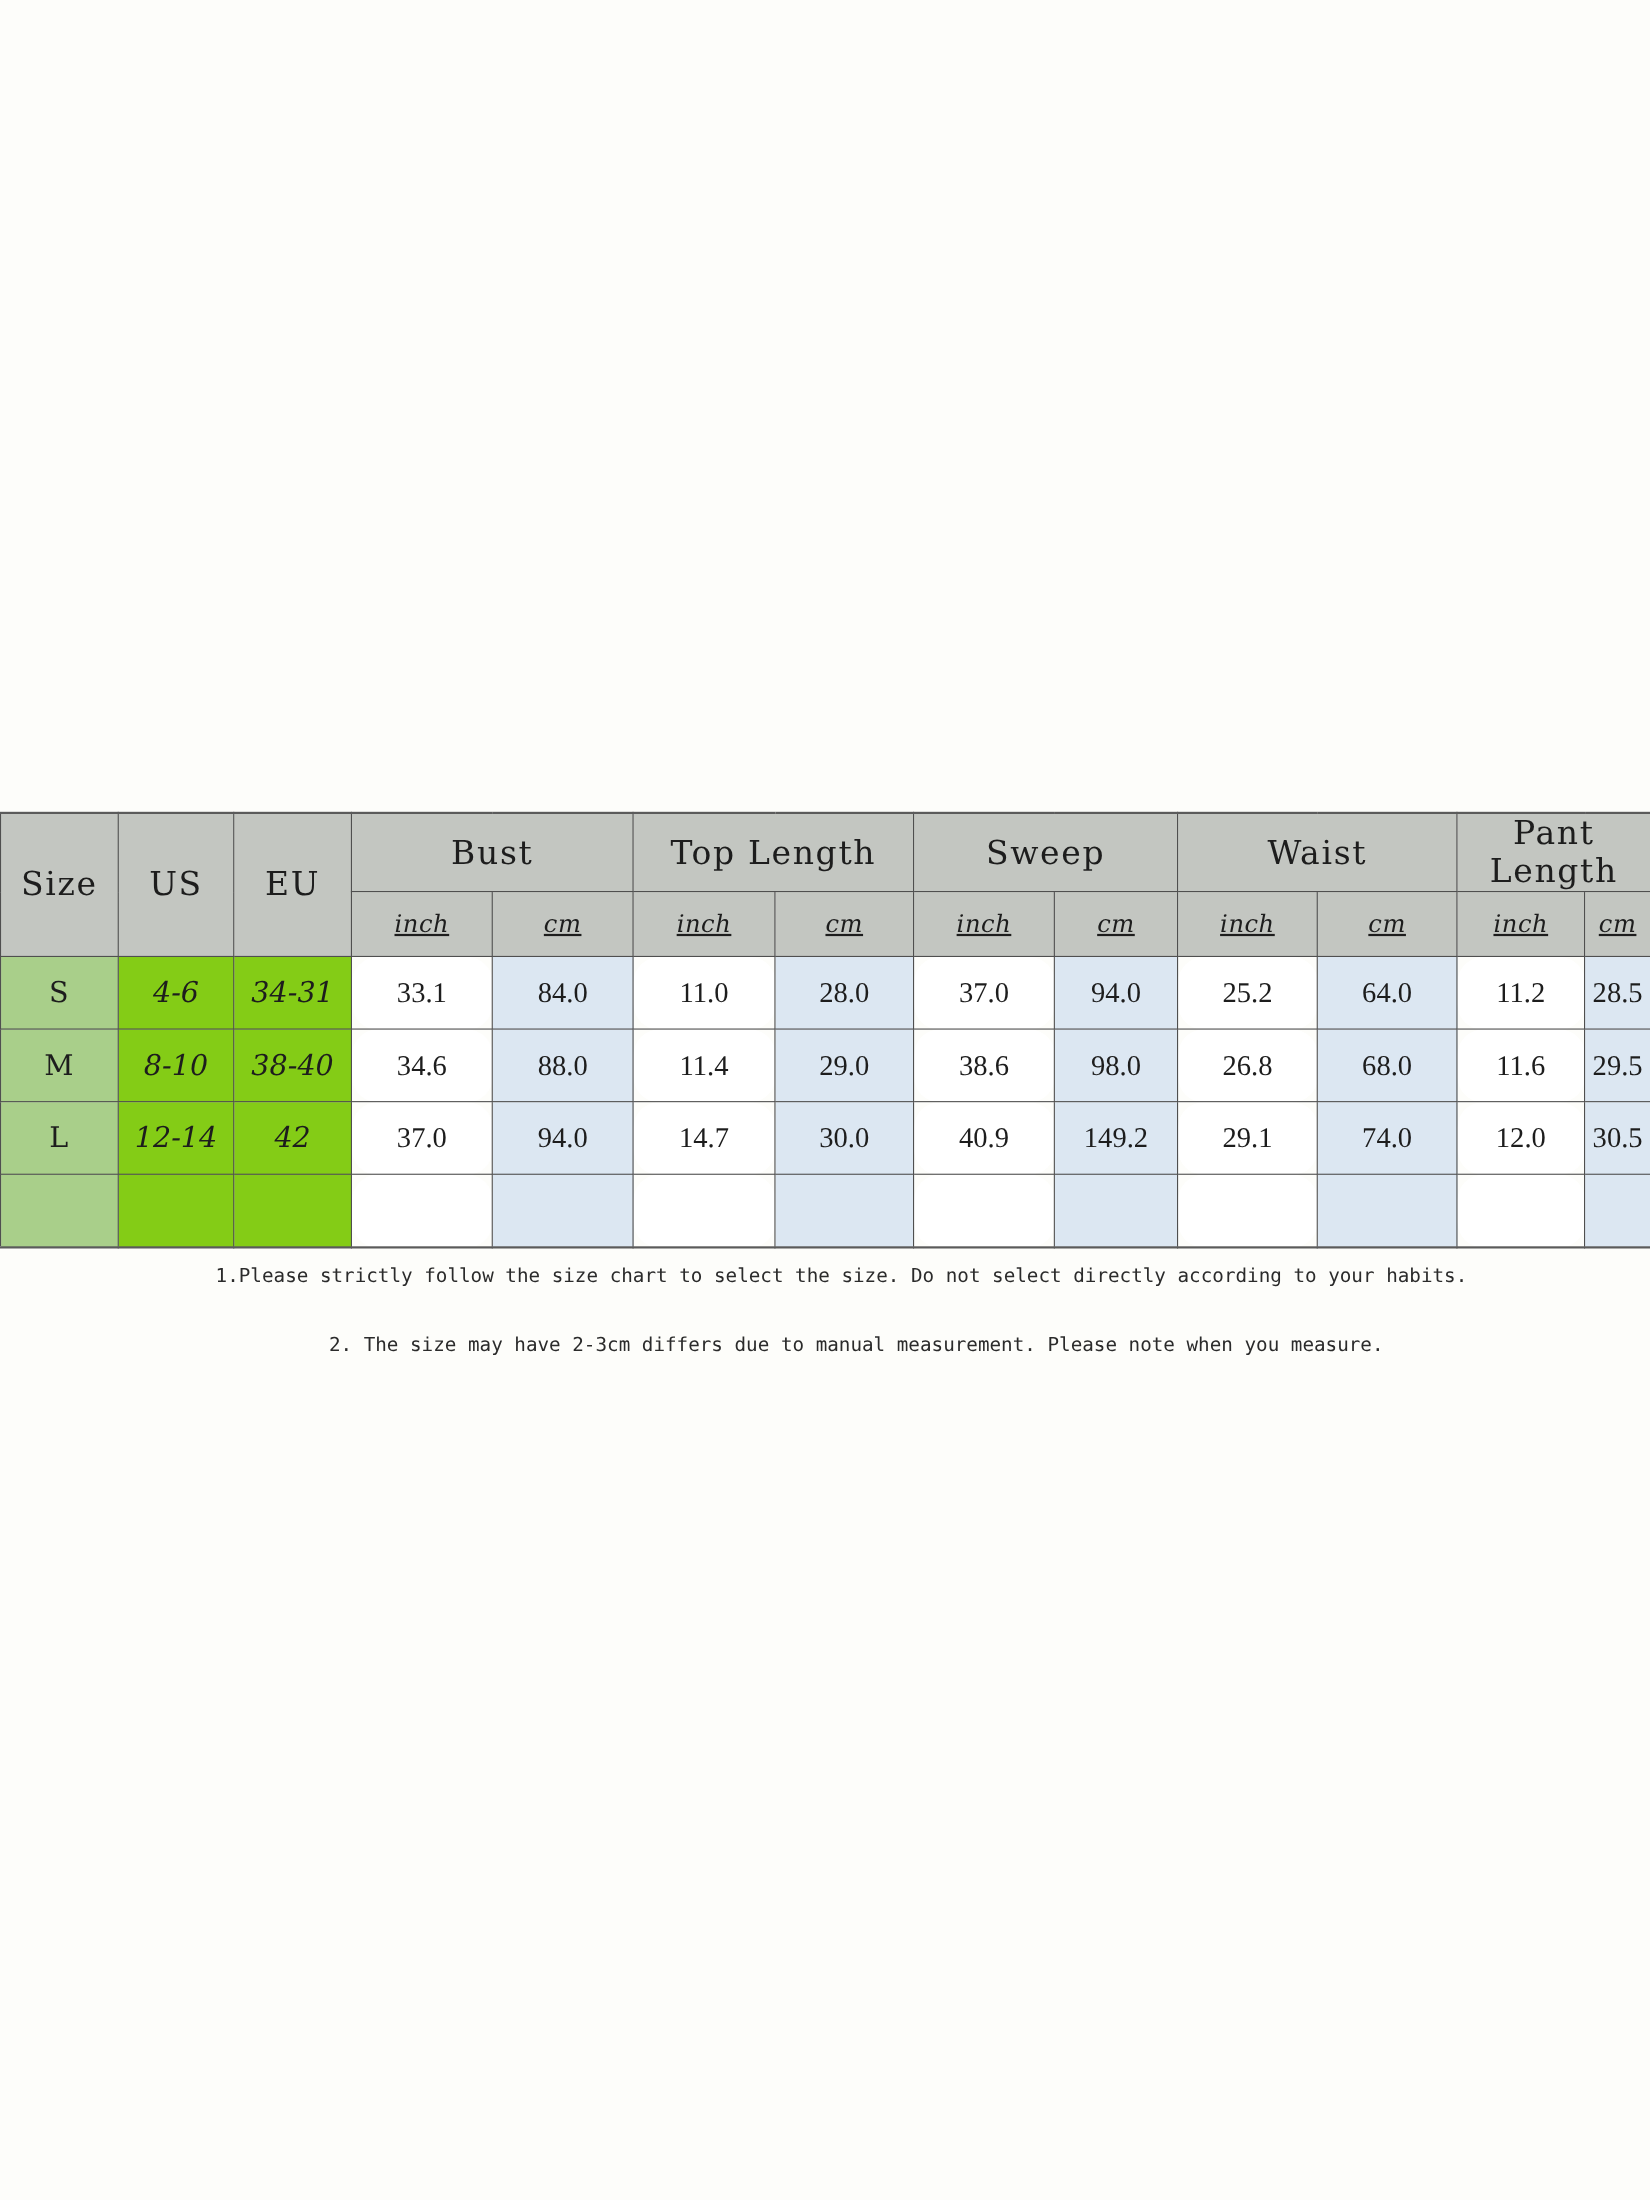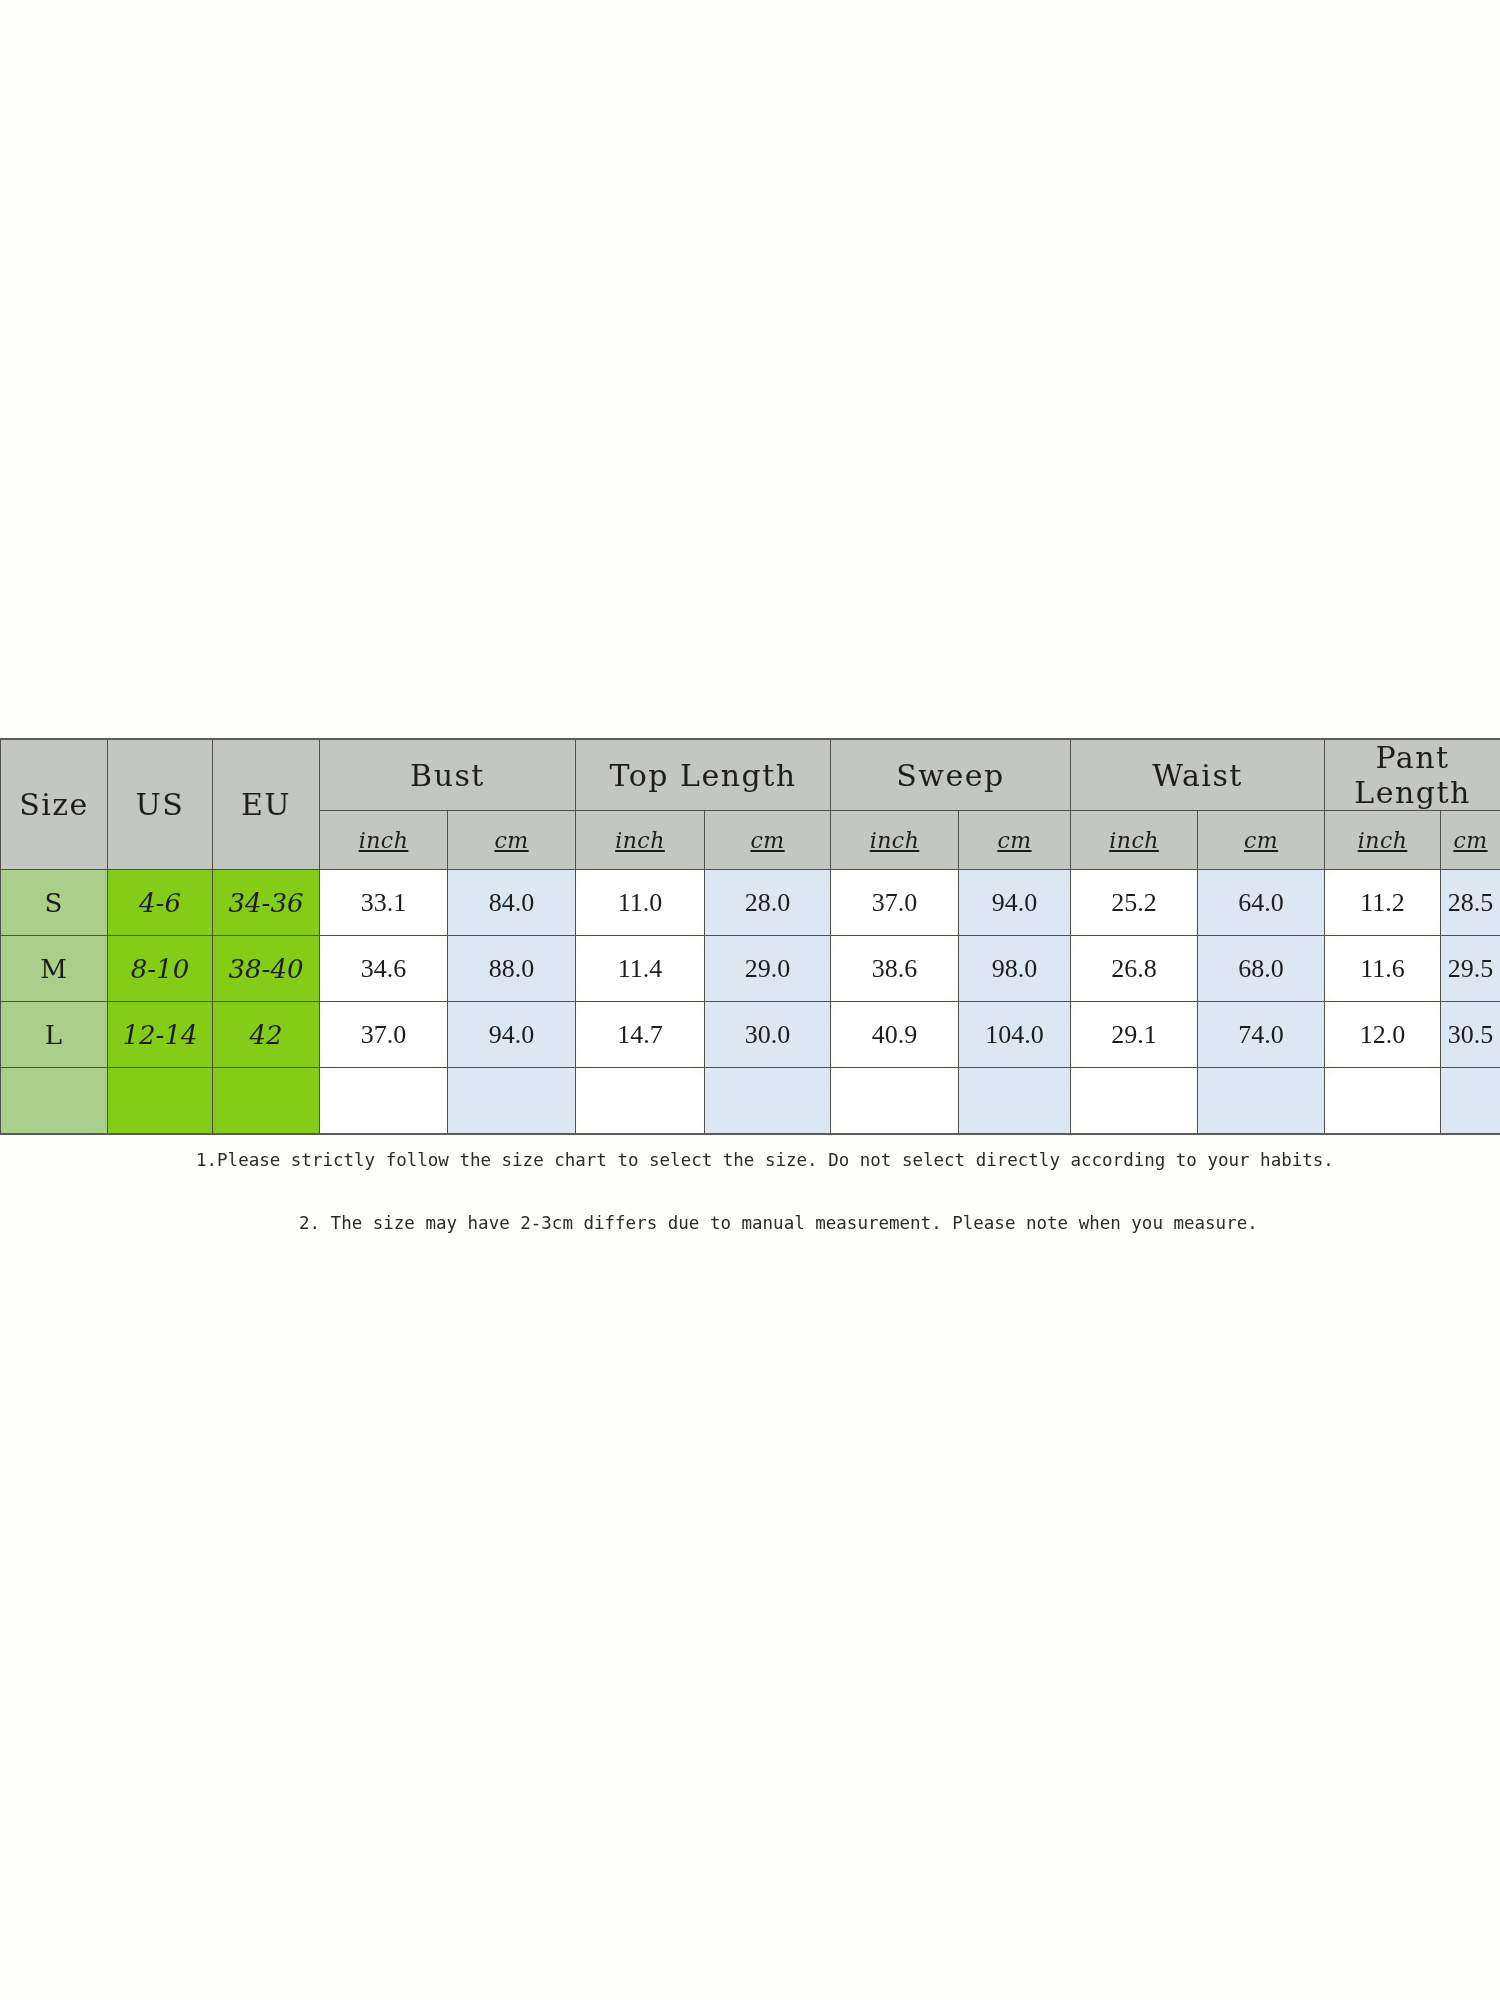--- a/index.html
+++ b/index.html
@@ -165,21 +165,21 @@
           <th class="hdr hdr-unit">cm</th>
           <th class="hdr hdr-unit">inch</th>
           <th class="hdr hdr-unit">cm</th>
         </tr>
       </thead>
 
       <tbody>
         <tr>
           <td class="c-size">S</td>
           <td class="c-reg">4-6</td>
-          <td class="c-reg">34-36</td>
+          <td class="c-reg">34-31</td>
           <td class="c-inch">33.1</td>
           <td class="c-cm">84.0</td>
           <td class="c-inch">11.0</td>
           <td class="c-cm">28.0</td>
           <td class="c-inch">37.0</td>
           <td class="c-cm">94.0</td>
           <td class="c-inch">25.2</td>
           <td class="c-cm">64.0</td>
           <td class="c-inch">11.2</td>
           <td class="c-cm">28.5</td>
@@ -201,21 +201,21 @@
         </tr>
         <tr>
           <td class="c-size">L</td>
           <td class="c-reg">12-14</td>
           <td class="c-reg">42</td>
           <td class="c-inch">37.0</td>
           <td class="c-cm">94.0</td>
           <td class="c-inch">14.7</td>
           <td class="c-cm">30.0</td>
           <td class="c-inch">40.9</td>
-          <td class="c-cm">104.0</td>
+          <td class="c-cm">149.2</td>
           <td class="c-inch">29.1</td>
           <td class="c-cm">74.0</td>
           <td class="c-inch">12.0</td>
           <td class="c-cm">30.5</td>
         </tr>
         <tr class="empty-row">
           <td class="c-size"></td>
           <td class="c-reg"></td>
           <td class="c-reg"></td>
           <td class="c-inch"></td>

